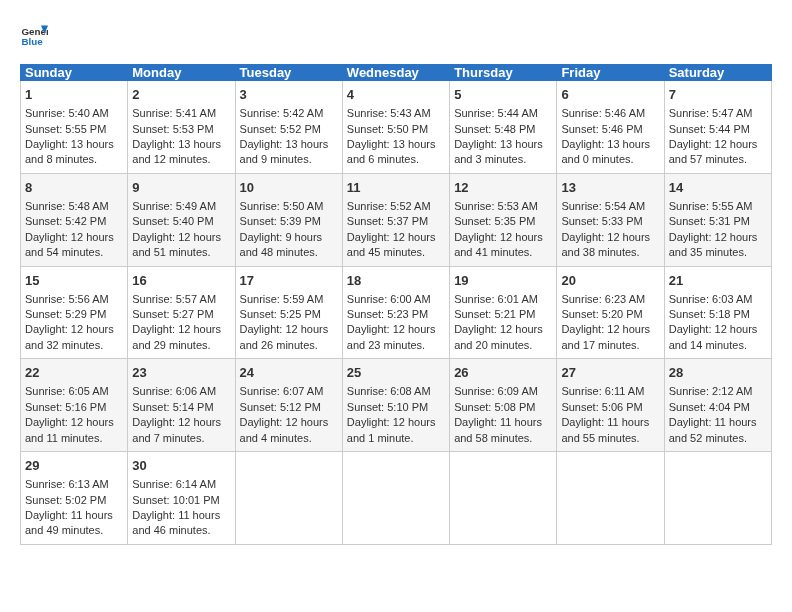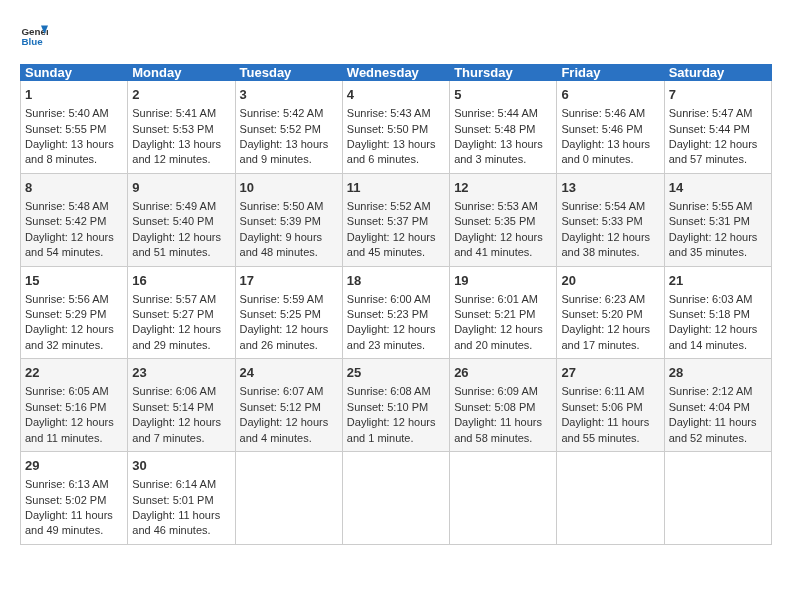--- a/index.html
+++ b/index.html
@@ -287,21 +287,21 @@
       <tr>
         <td>
           <span class="day-num">29</span>
           <span>Sunrise: 6:13 AM</span><br>
           <span>Sunset: 5:02 PM</span><br>
           <span>Daylight: 11 hours and 49 minutes.</span>
         </td>
         <td>
           <span class="day-num">30</span>
           <span>Sunrise: 6:14 AM</span><br>
-          <span>Sunset: 5:01 PM</span><br>
+          <span>Sunset: 10:01 PM</span><br>
           <span>Daylight: 11 hours and 46 minutes.</span>
         </td>
         <td></td>
         <td></td>
         <td></td>
         <td></td>
         <td></td>
       </tr>
     </tbody>
 </table>

